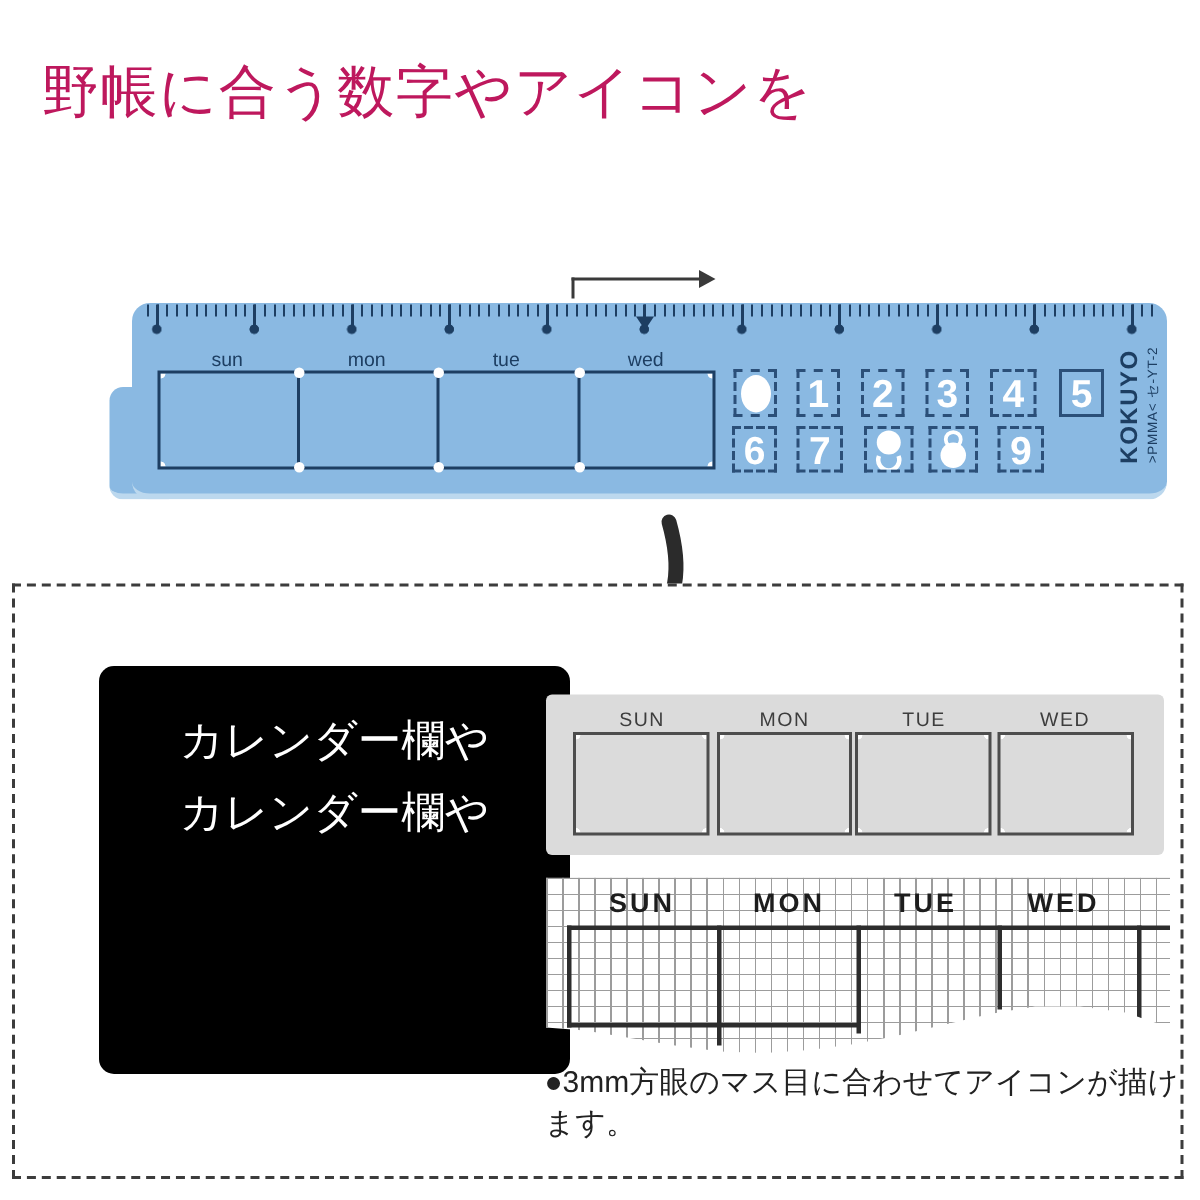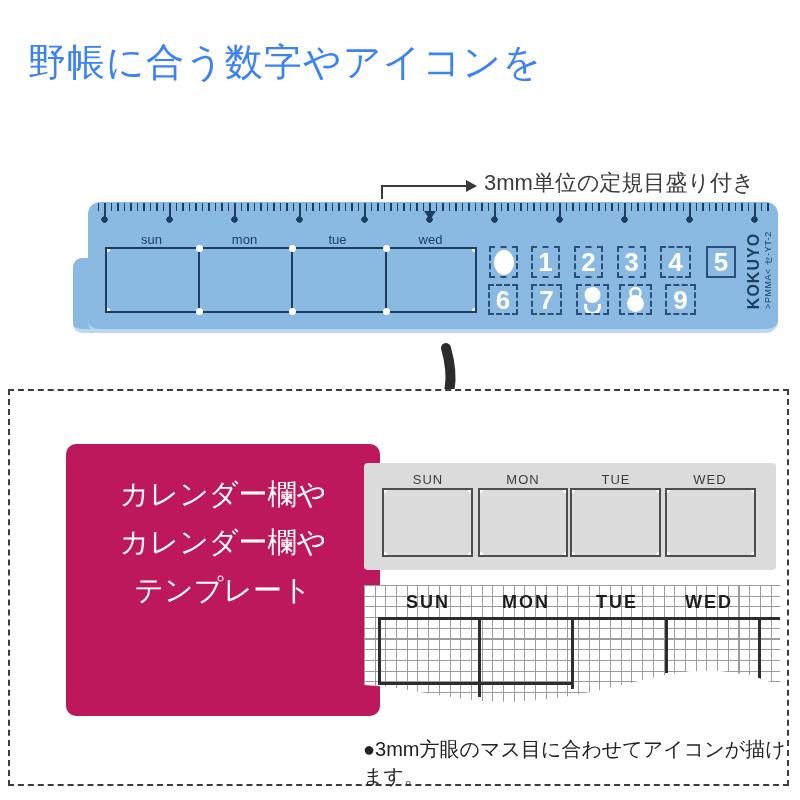--- a/index.html
+++ b/index.html
@@ -2,21 +2,21 @@
 <html><head>
 <meta charset="utf-8">
 <style>
   * { margin:0; padding:0; box-sizing:border-box; }
   html,body { background:#fff; }
   body { font-family:"Liberation Sans","DejaVu Sans",sans-serif; }
   #canvas { position:relative; width:800px; height:800px; background:#fff; overflow:hidden; }
 
   
   .heading { position:absolute; left:28px; top:36px; font-size:38px; line-height:52px;
-             color:#3b82f6; font-weight:500; letter-spacing:1px; }
+             color:#be185d; font-weight:500; letter-spacing:1px; }
 
   
   .ann-text { position:absolute; left:484px; top:168px; font-size:22px; color:#3a3a3a; }
   .ann-line-h { position:absolute; left:381px; top:185px; width:86px; height:2px; background:#3a3a3a; }
   .ann-line-v { position:absolute; left:381px; top:185px; width:2px; height:14px; background:#3a3a3a; }
   .ann-arrowhead { position:absolute; left:466px; top:180px; width:0; height:0;
       border-top:6px solid transparent; border-bottom:6px solid transparent; border-left:11px solid #3a3a3a; }
 
   
   .ruler-body { position:absolute; left:88px; top:202px; width:690px; height:131px;
@@ -66,21 +66,21 @@
   .model { left:716px; top:265px; width:104px; height:10px; font-size:9px; letter-spacing:0.5px; }
 
   
   .down-arrow { position:absolute; left:380px; top:340px; }
 
   
   .dashed-box { position:absolute; left:8px; top:389px; width:781px; height:397px;
       border:2px dashed #3c3c3c; background:#fff; }
 
   
-  .callout { position:absolute; left:66px; top:444px; width:314px; height:272px; background:#be185d;
+  .callout { position:absolute; left:66px; top:444px; width:314px; height:272px; background:#000000;
       border-radius:10px; color:#fff; text-align:center; padding-top:26px; font-size:29px; line-height:48px; }
 
   
   .stencil { position:absolute; left:364px; top:463px; width:412px; height:107px; background:#dbdbdb; border-radius:4px; }
   .slabel { position:absolute; top:9px; width:92px; text-align:center; font-size:13px; color:#3d3d3d; letter-spacing:1px; }
   .slabel.s0{left:18px} .slabel.s1{left:113px} .slabel.s2{left:206px} .slabel.s3{left:300px}
   .gcell { position:absolute; top:25px; height:69px; border:2.5px solid #4d4d4d; background-origin:border-box;
       background-image:
         radial-gradient(circle 3px at 2px 2px,#fff 2.8px,transparent 3.1px),
         radial-gradient(circle 3px at calc(100% - 2px) 2px,#fff 2.8px,transparent 3.1px),
@@ -100,35 +100,34 @@
   .tline { position:absolute; background:#2d2d2d; }
   .th-top { left:14px; top:32px; width:402px; height:3px; }
   .th-bot { left:14px; top:97px; width:196px; height:3px; }
   .tv { width:3px; top:32px; }
   .tv.t0{left:14px;height:68px} .tv.t1{left:114px;height:80px} .tv.t2{left:207px;height:72px}
   .tv.t3{left:301px;height:56px} .tv.t4{left:394px;height:62px}
   .glabel { position:absolute; top:7px; width:96px; text-align:center; font-size:18px; font-weight:bold;
       letter-spacing:2px; color:#1d1d1d; }
   .glabel.g0{left:16px} .glabel.g1{left:114px} .glabel.g2{left:205px} .glabel.g3{left:297px}
 
-  .footnote { position:absolute; left:363px; top:708px; font-size:20px; color:#222;margin-top:28px; }
+  .footnote { position:absolute; left:363px; top:708px; font-size:20px; color:#222; }
 </style>
 </head>
 <body>
 
 <div id="canvas">
 
   <div class="heading">
     <div>野帳に合う数字やアイコンを</div>
   </div>
 
   <div class="ann-line-v"></div>
   <div class="ann-line-h"></div>
   <div class="ann-arrowhead"></div>
-  <div class="ann-text">3mm単位の定規目盛り付き</div>
 
   <div class="ruler-notch"></div>
   <div class="ruler-body"></div>
   <div class="ticks-small"></div>
   <div class="ticks-long"></div>
   <div class="tick-dots"></div>
   <div class="tick-marker"></div>
 
   <div class="rday d0">sun</div>
   <div class="rday d1">mon</div>
@@ -172,21 +171,20 @@
   <svg class="down-arrow" width="100" height="110" viewBox="0 0 100 110">
     <path d="M66,8 C75,40 71,62 54,77" stroke="#2b2b2b" stroke-width="10" fill="none" stroke-linecap="round"></path>
     <polygon points="33,96 62,88 44,67" fill="#2b2b2b"></polygon>
   </svg>
 
   <div class="dashed-box"></div>
 
   <div class="callout">
     <div>カレンダー欄や</div>
     <div>カレンダー欄や</div>
-    <div>テンプレート</div>
   </div>
 
   <div class="stencil">
     <div class="slabel s0">SUN</div>
     <div class="slabel s1">MON</div>
     <div class="slabel s2">TUE</div>
     <div class="slabel s3">WED</div>
     <div class="gcell g0"></div>
     <div class="gcell g1"></div>
     <div class="gcell g2"></div>

